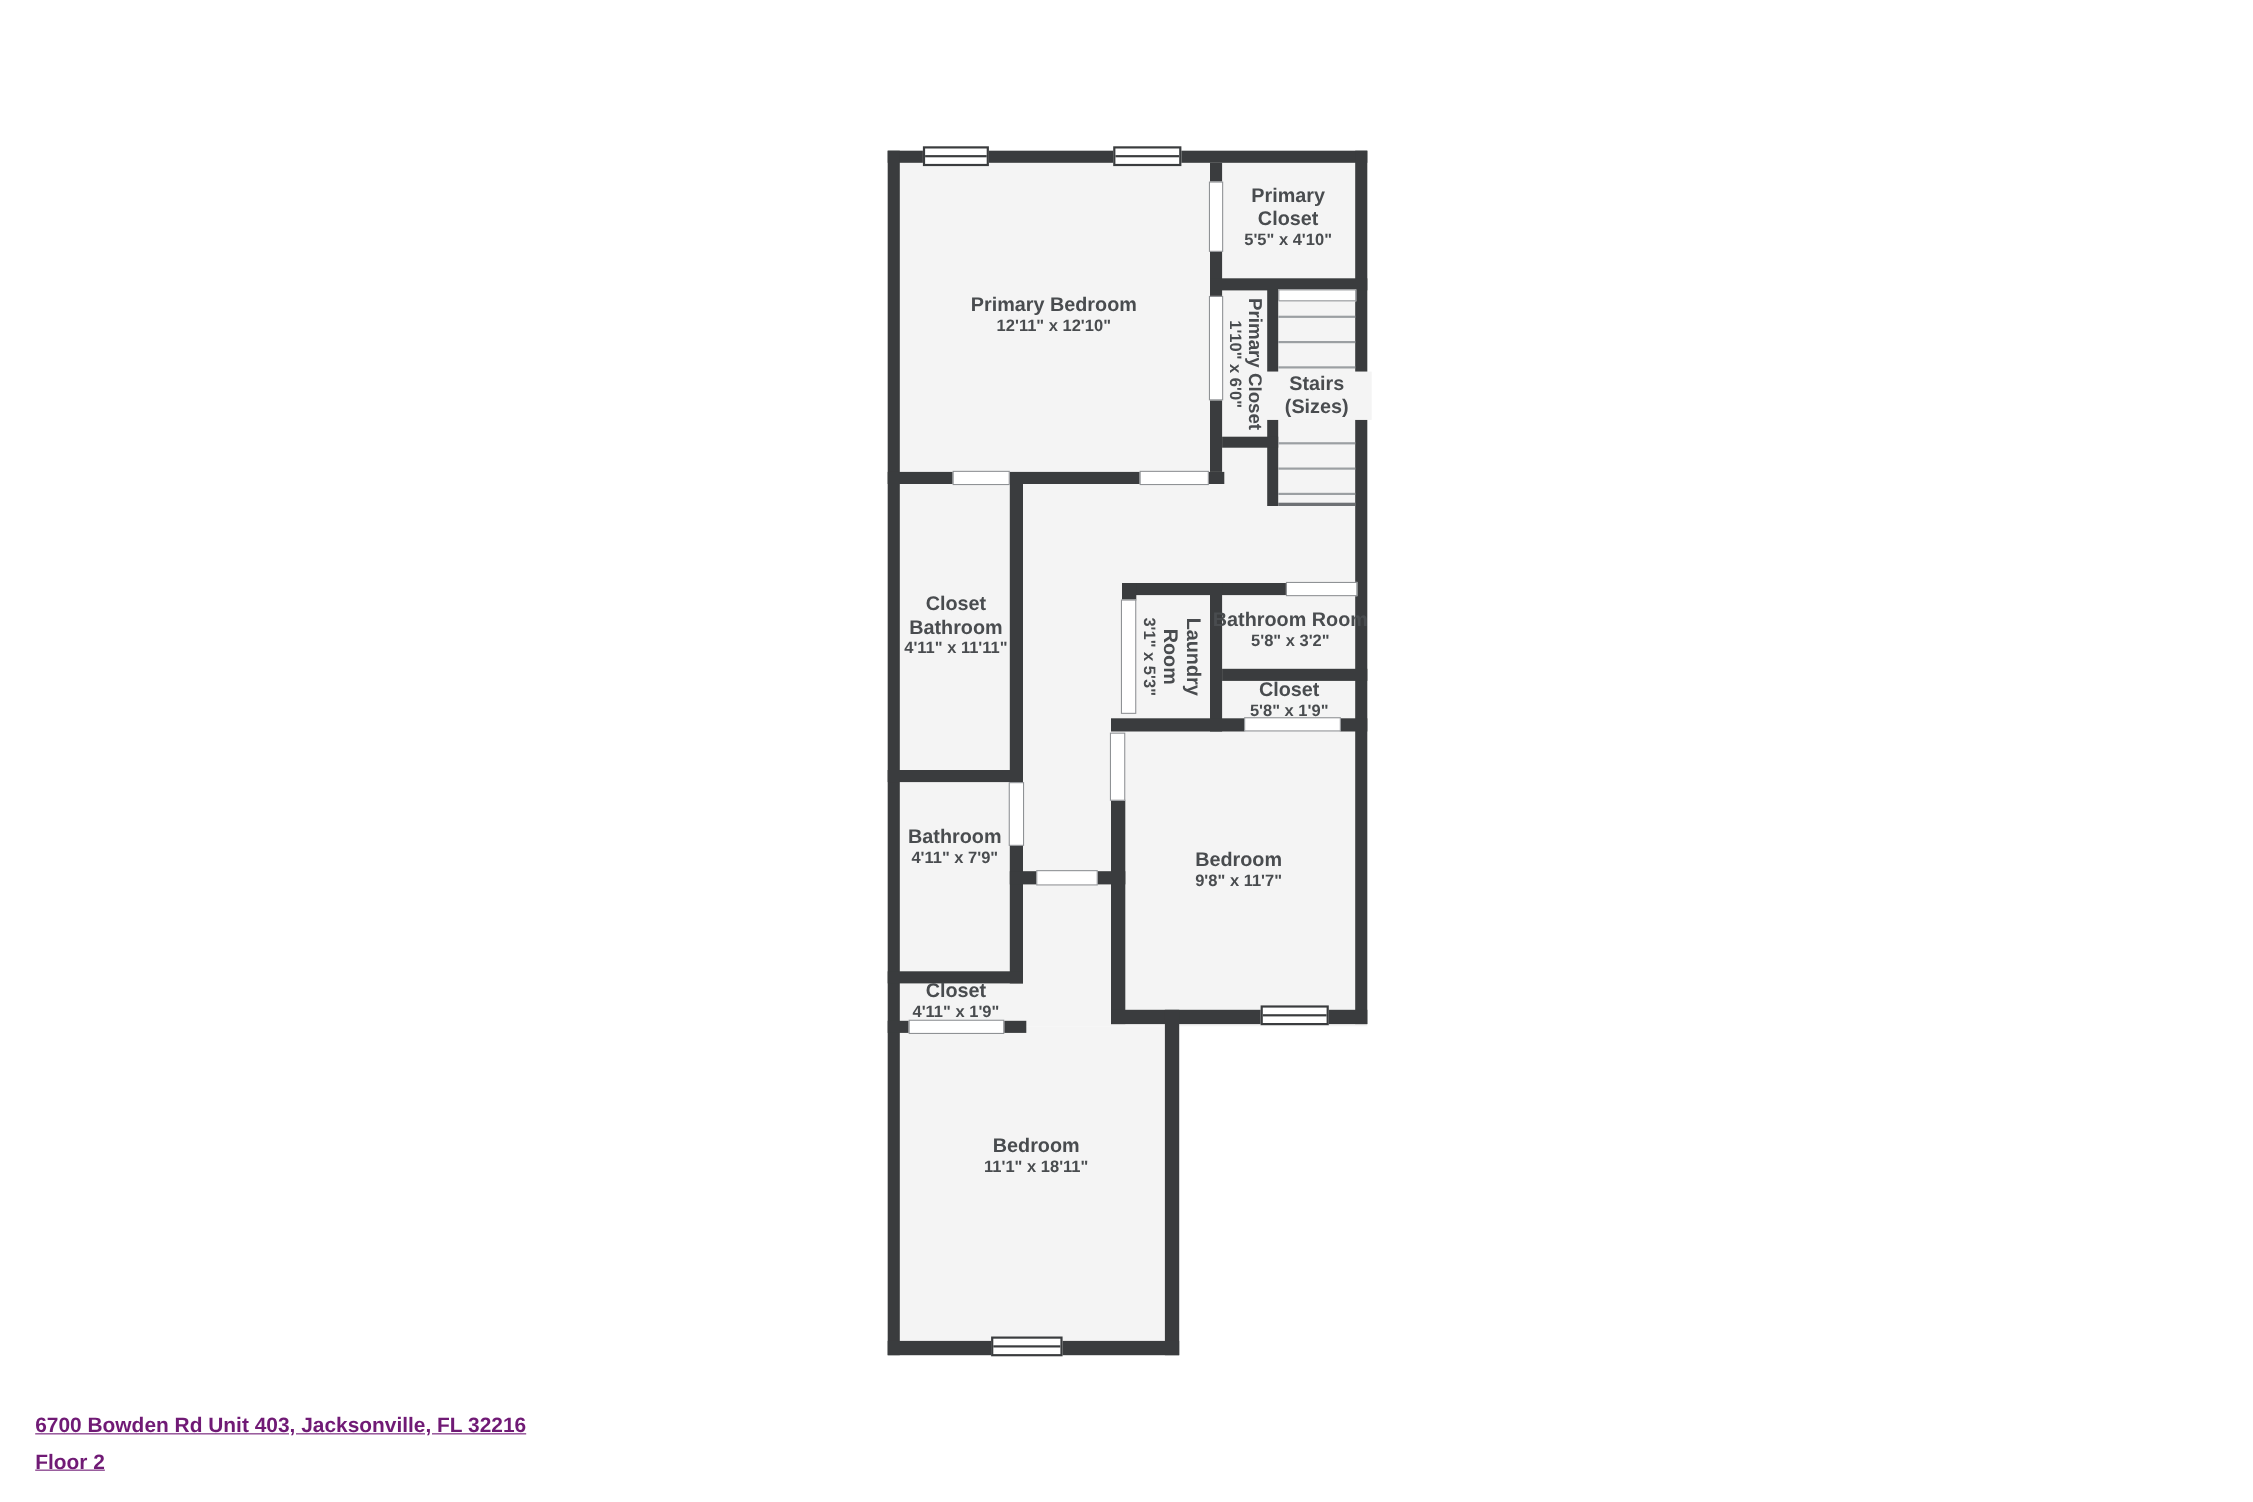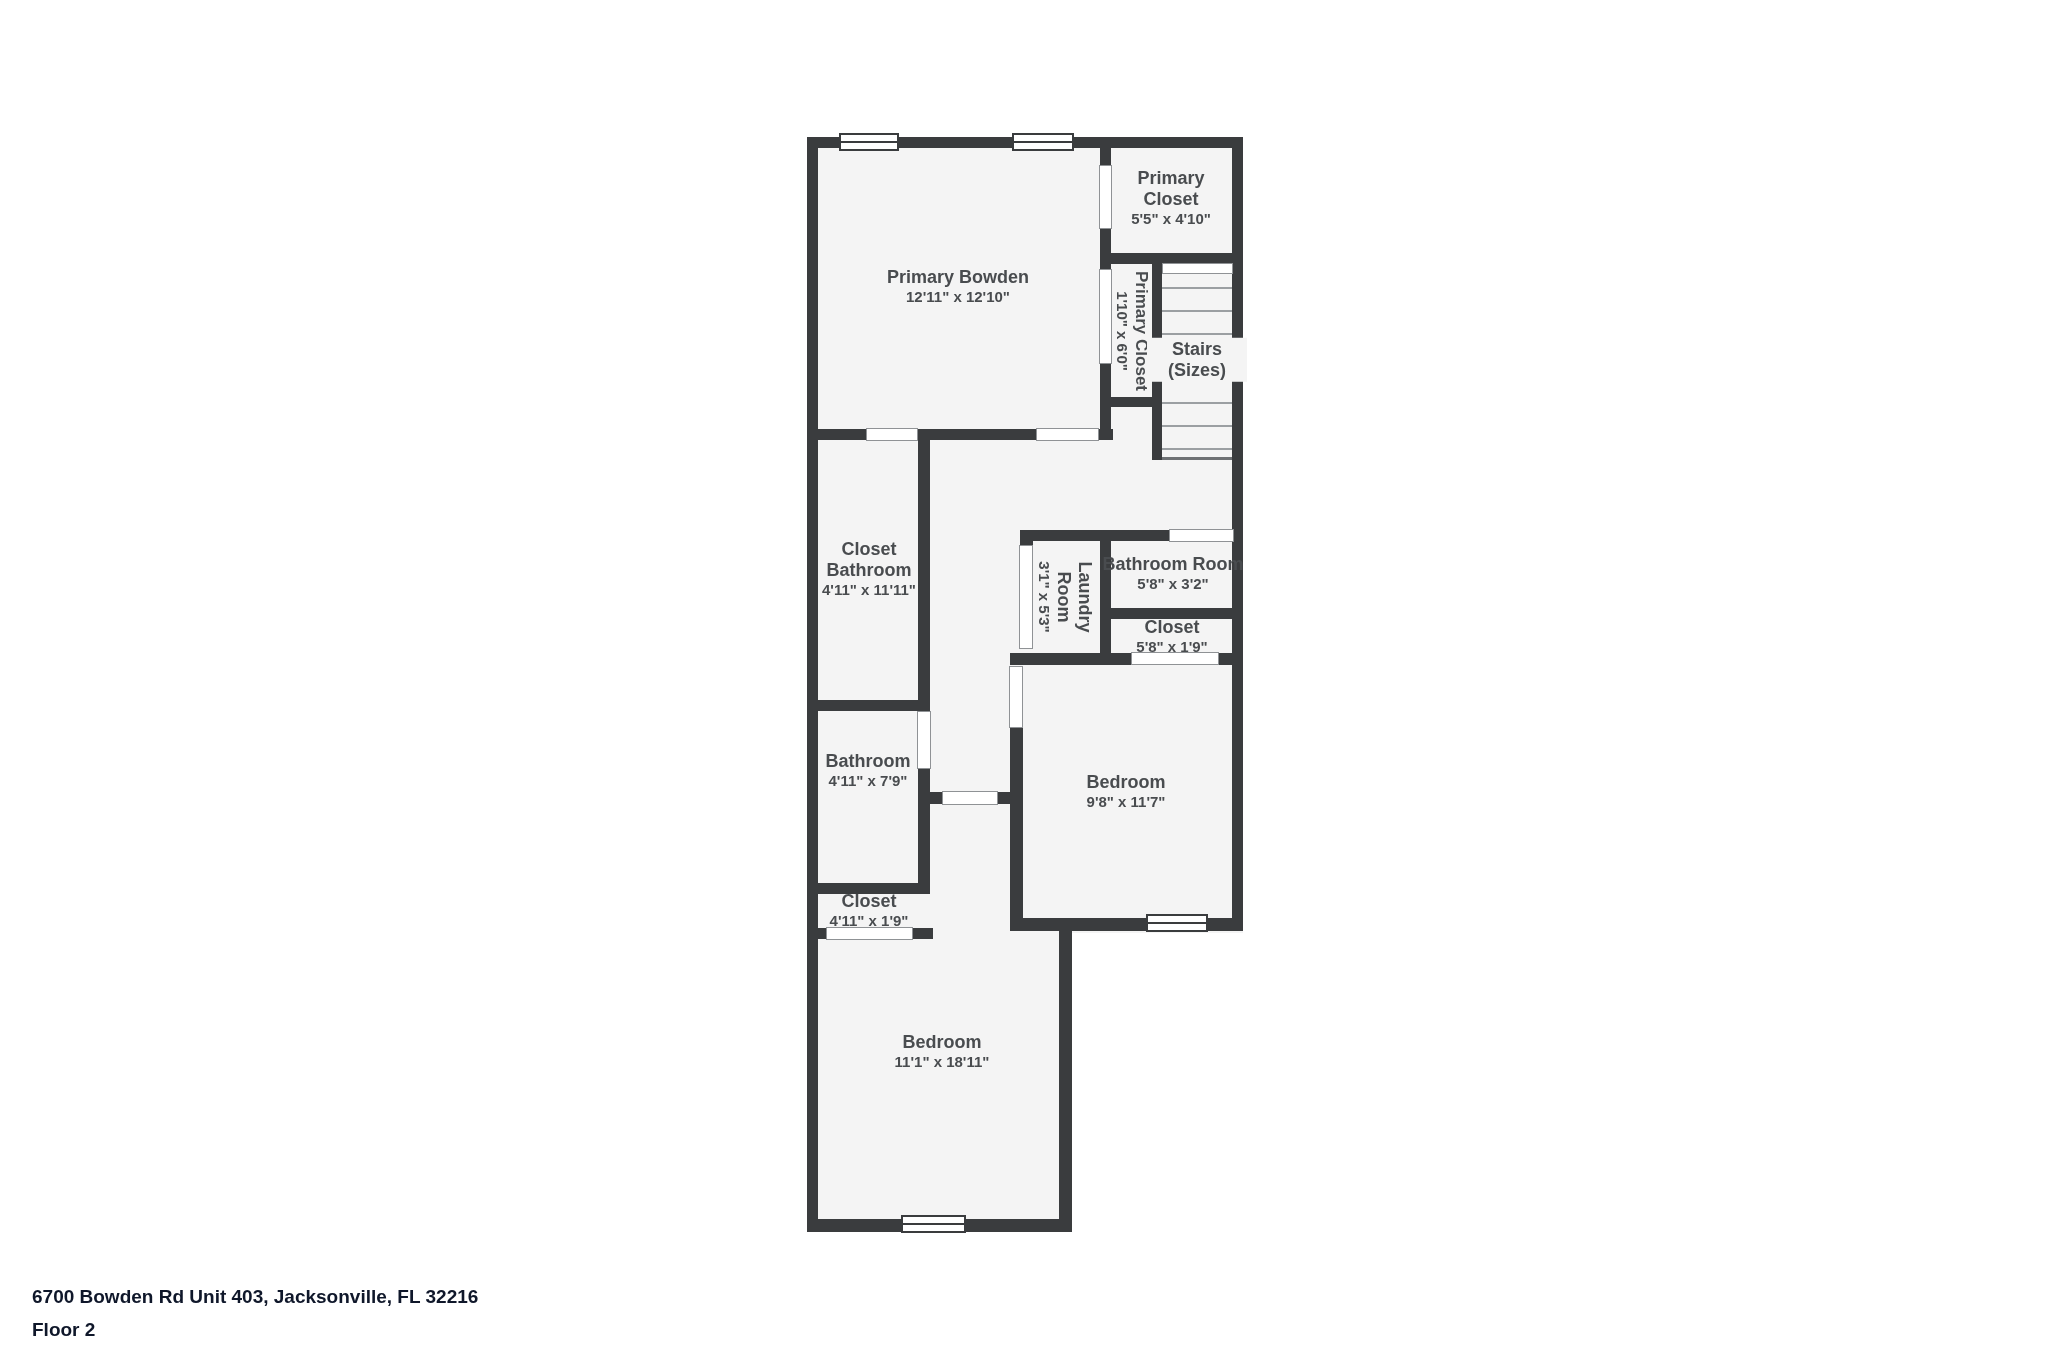--- a/index.html
+++ b/index.html
@@ -13,21 +13,21 @@
   .tread{position:absolute;height:2px;background:#9b9fa2;}
   .tread-edge{position:absolute;height:3px;background:#6e7174;}
   .label{position:absolute;transform:translate(-50%,-50%);text-align:center;color:#494c4f;
          white-space:nowrap;line-height:1.18;}
   .label .rname{font-size:18px;font-weight:bold;}
   .label .rdims{font-size:15px;font-weight:bold;}
   .label.wrap{white-space:normal;}
   .label.vert{transform:translate(-50%,-50%) rotate(90deg);}
   .label.stairs{background:#f4f4f4;padding:1px 21px;}
   .label.stairs .rdims{font-size:18px;}
-  .footer-text{position:absolute;font-weight:bold;color:#0f172a;}
+  .footer-text{position:absolute;font-weight:bold;color:#701a75;text-decoration:underline;}
   .addr{left:32px;top:1286px;font-size:19px;}
   .flr{left:32px;top:1319px;font-size:19px;}
   .disc{left:698px;top:1329px;font-size:15px;}
 </style>
 </head>
 <body>
 
 <div class="page">
   <div>
 
@@ -95,21 +95,21 @@
     <div class="tread" style="left:1162px;top:310px;width:70px"></div>
     <div class="tread" style="left:1162px;top:333px;width:70px"></div>
     <div class="tread" style="left:1162px;top:356px;width:70px"></div>
     <div class="tread" style="left:1162px;top:379px;width:70px"></div>
     <div class="tread" style="left:1162px;top:402px;width:70px"></div>
     <div class="tread" style="left:1162px;top:425px;width:70px"></div>
     <div class="tread" style="left:1162px;top:448px;width:70px"></div>
     <div class="tread-edge" style="left:1162px;top:457px;width:70px"></div>
 
     <div class="label" style="left:958px;top:286px">
-      <div class="rname">Primary Bowden</div>
+      <div class="rname">Primary Bedroom</div>
       <div class="rdims">12'11" x 12'10"</div>
     </div>
     <div class="label wrap" style="left:1171px;top:198px;width:120px">
       <div class="rname">Primary Closet</div>
       <div class="rdims">5'5" x 4'10"</div>
     </div>
     <div class="label vert" style="left:1132px;top:331px">
       <div class="rname" style="font-size:17px">Primary Closet</div>
       <div class="rdims">1'10" x 6'0"</div>
     </div>

